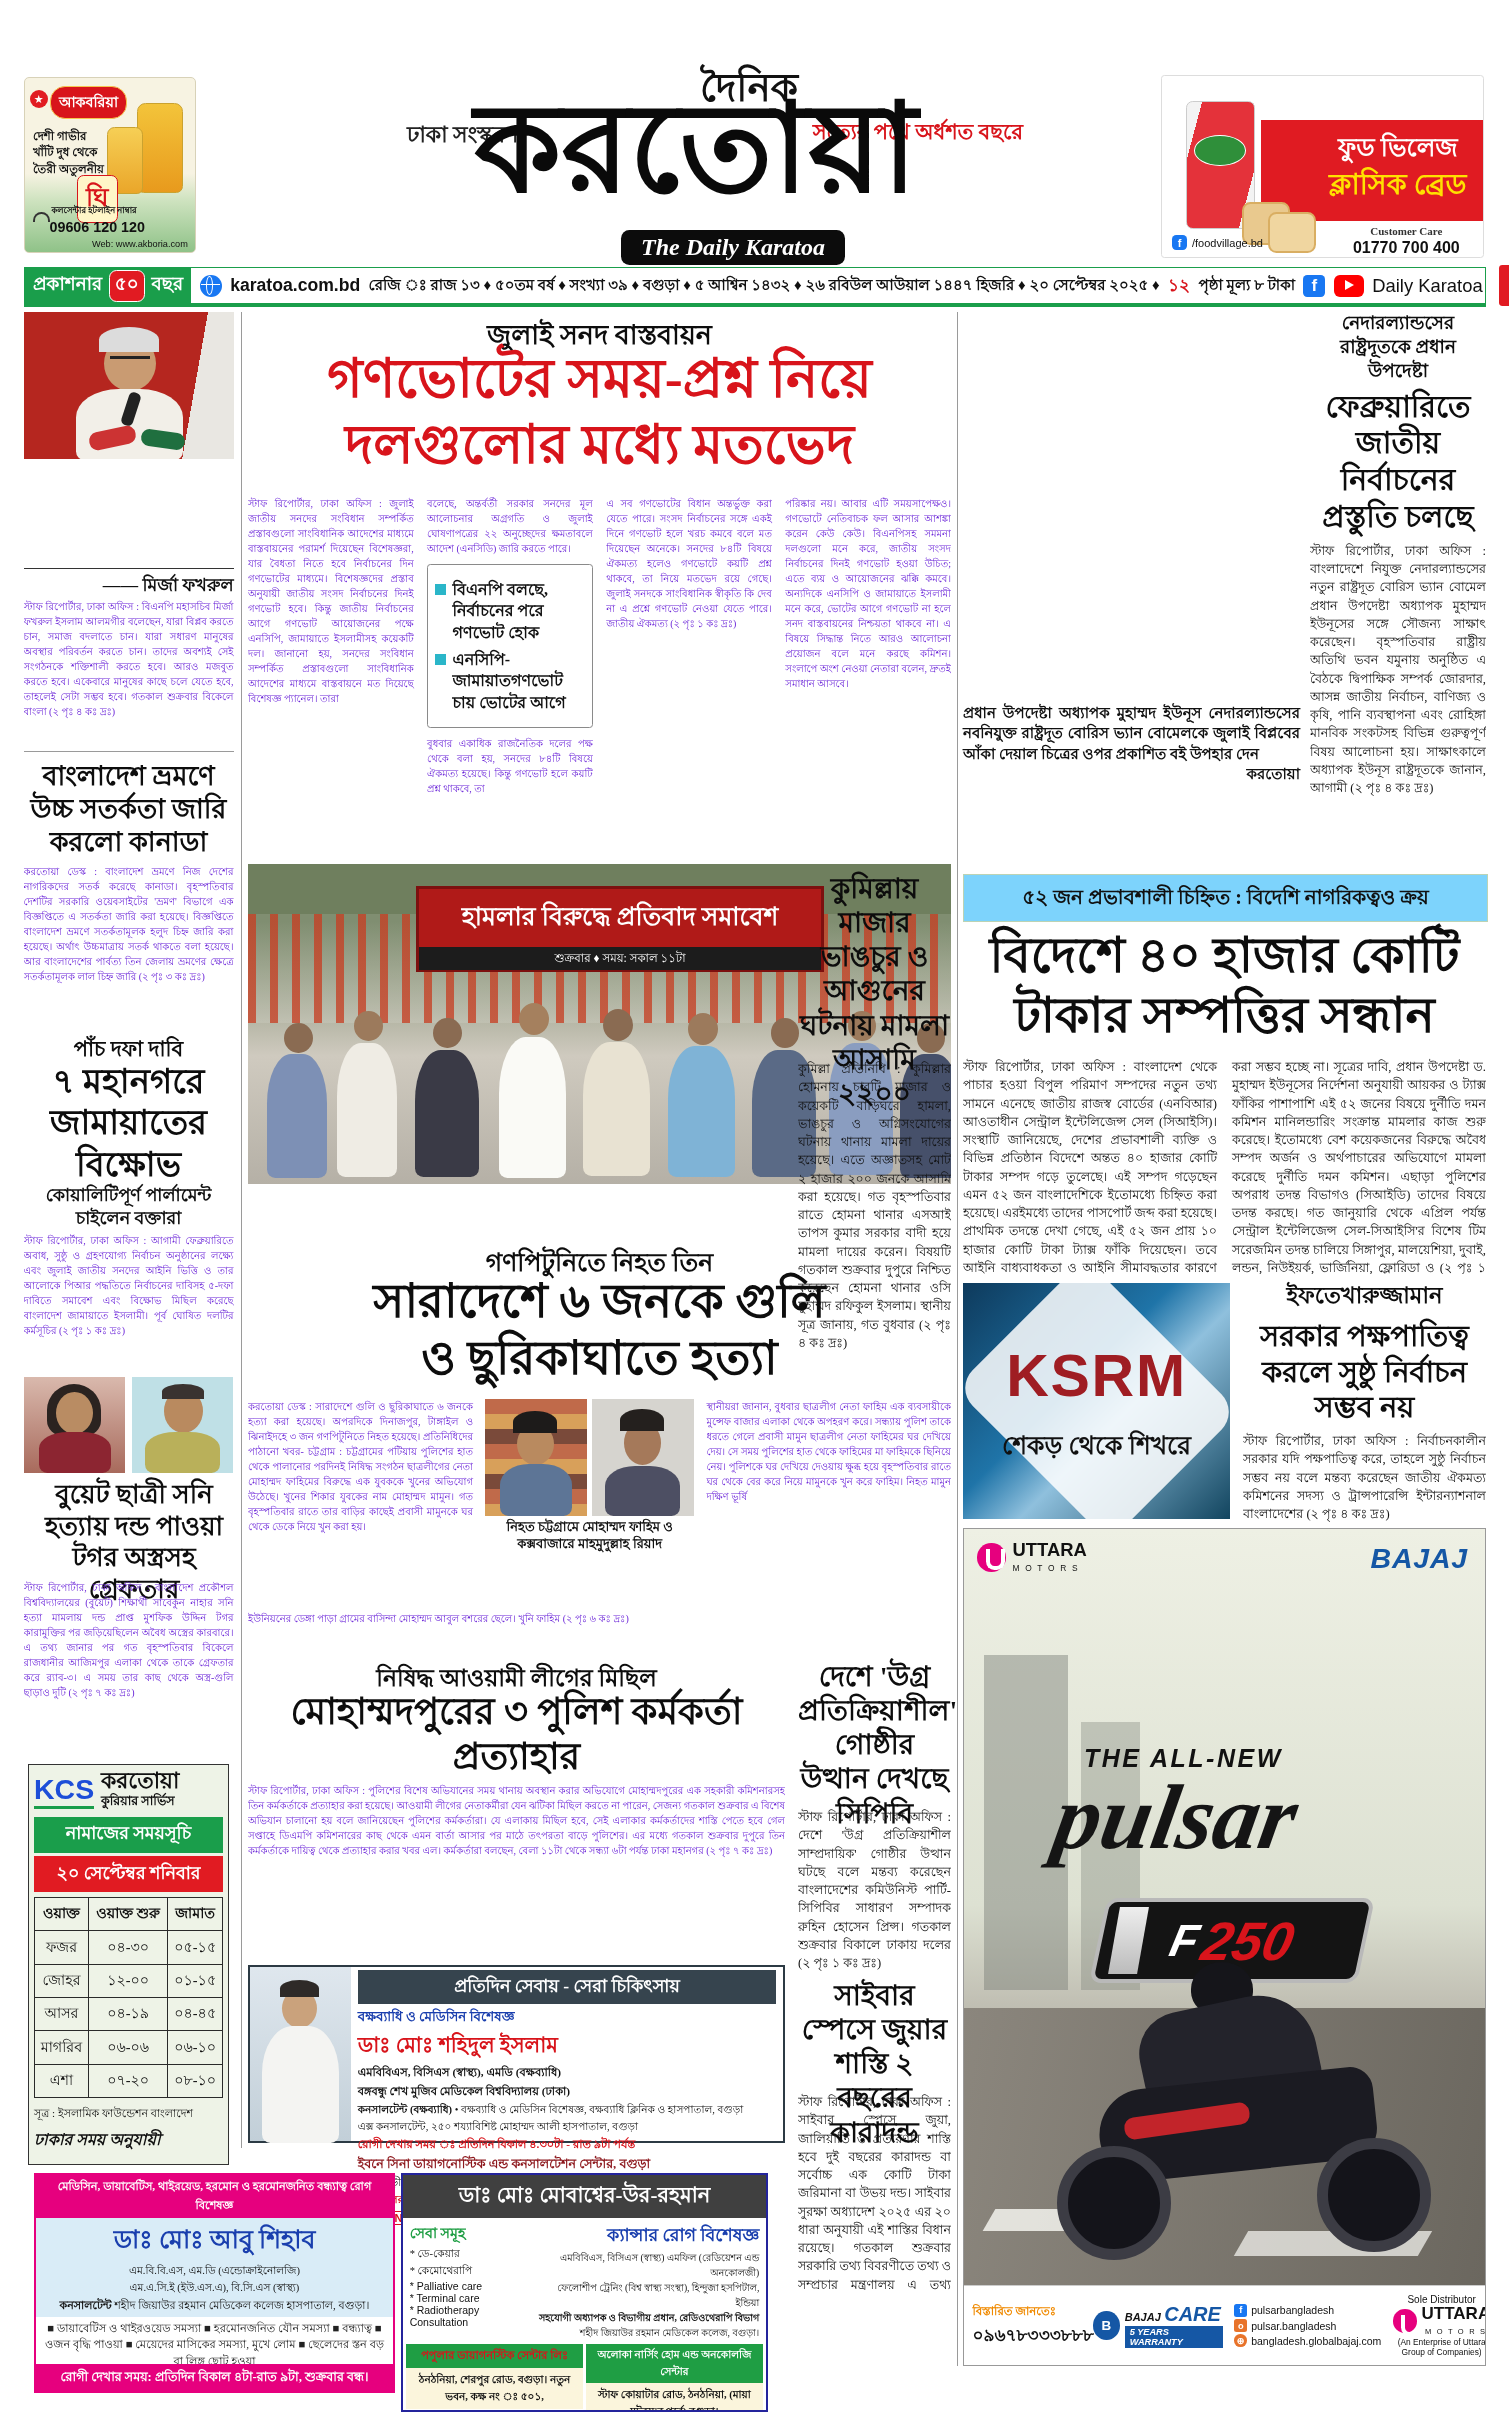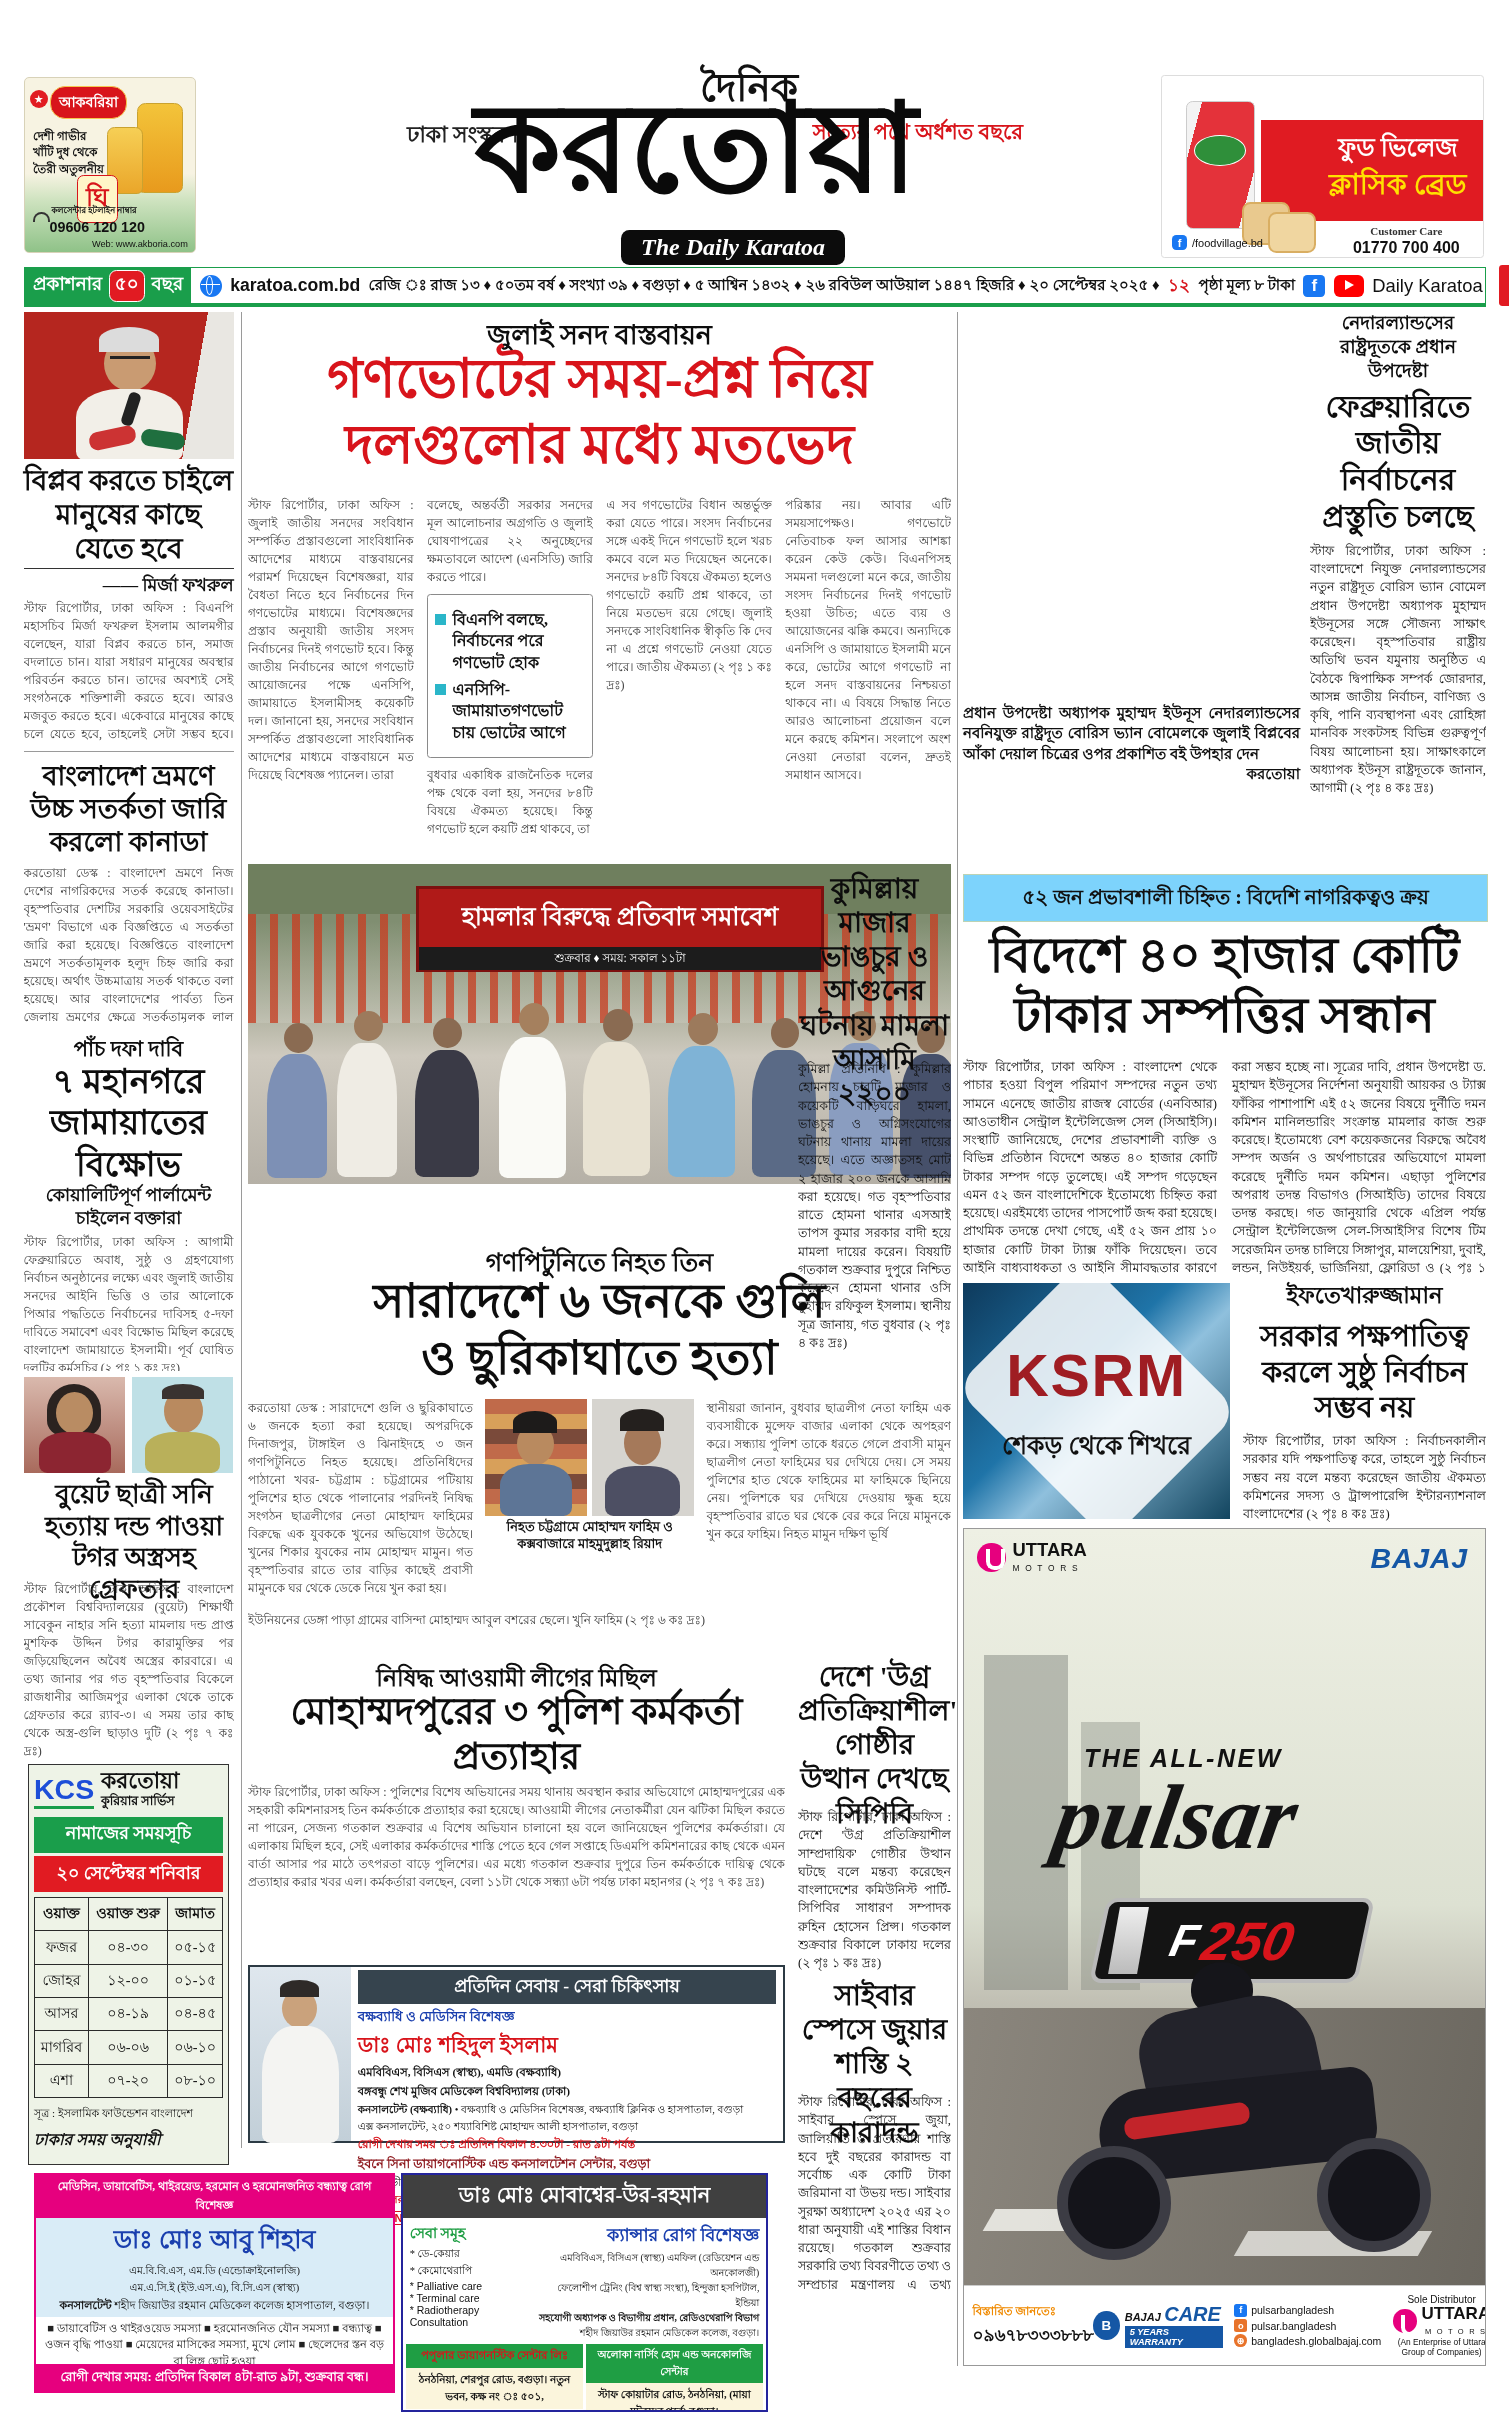--- a/index.html
+++ b/index.html
@@ -1,20 +1,20 @@
 <!DOCTYPE html>
 <html style="font-size:13.4px"><head>
 <meta charset="utf-8">
 <style>
   html,body{margin:0;padding:0;background:#e8e8e8}
   .page{position:relative;width:1509px;height:2426px;background:#fff;margin:0 auto;overflow:hidden;
         font-family:"Liberation Serif",serif;color:#111}
   .abs{position:absolute}
   .b{font-weight:bold}.c{text-align:center}.j{text-align:justify;text-justify:inter-word}
-  .body-txt{font-size:12px;line-height:1.5;color:#404040}
+  .body-txt{font-size:10px;line-height:1.5;color:#6d28d9}
   .small-txt{font-size:12.6px;line-height:1.45}
   .hl{font-weight:900;color:#0d0d0d;line-height:1.22}
   .red{color:#d8141b}
   .vrule{width:0.8px;background:#9a9a9a}
   .hrule{height:0.8px;background:#9a9a9a}
   .kicker{font-weight:bold;color:#0d0d0d}
   .caption{font-size:15px;font-weight:bold;line-height:1.35}
   .photo{overflow:hidden;position:absolute;background:#ccc}
   .head{position:absolute;border-radius:50%;background:#b98c63}
   .torso{position:absolute;border-radius:40% 40% 8.4px 8.4px}
@@ -119,21 +119,20 @@
 
   <div class="photo" style="left:23.5px;top:312px;width:210px;height:147px;background:linear-gradient(100deg,#b5261f 78%,#e9e7e2 78%)">
     <div class="head" style="left:80px;top:23.5px;width:52px;height:55px;background:#c99b72"></div>
     <div class="abs" style="left:75px;top:15px;width:60px;height:25px;background:#dcdcdc;border-radius:50% 50% 0 0"></div>
     <div class="abs" style="left:86px;top:44px;width:40px;height:8.4px;border-top:3.4px solid #222"></div>
     <div class="torso" style="left:52px;top:77px;width:107px;height:71px;background:#f2efe8"></div>
     <div class="abs" style="left:101px;top:80px;width:11.7px;height:34px;background:#222;border-radius:5px;transform:rotate(18deg)"></div>
     <div class="abs" style="left:65px;top:117px;width:47px;height:18.4px;background:#c33;border-radius:8.4px;transform:rotate(-12deg)"></div>
     <div class="abs" style="left:117px;top:119px;width:44px;height:17px;background:#1f6f3f;border-radius:8.4px;transform:rotate(8deg)"></div>
   </div>
-  <div class="abs hl c" style="left:23.5px;top:464px;width:210px;font-size:28px">বিপ্লব করতে চাইলে মানুষের কাছে যেতে হবে</div>
   <div class="abs" style="left:23.5px;top:568px;width:210px;text-align:right;font-size:17.6px;font-weight:bold;border-top:1.7px solid #333;padding-top:3.4px">
     <span>—— </span><span>মির্জা ফখরুল</span>
   </div>
   <div class="abs j body-txt" style="left:23.5px;top:599px;width:210px;height:144px;overflow:hidden">স্টাফ রিপোর্টার, ঢাকা অফিস : বিএনপি মহাসচিব মির্জা ফখরুল ইসলাম আলমগীর বলেছেন, যারা বিপ্লব করতে চান, সমাজ বদলাতে চান। যারা সধারণ মানুষের অবস্থার পরিবর্তন করতে চান। তাদের অবশ্যই সেই সংগঠনকে শক্তিশালী করতে হবে। আরও মজবুত করতে হবে। একেবারে মানুষের কাছে চলে যেতে হবে, তাহলেই সেটা সম্ভব হবে। গতকাল শুক্রবার বিকেলে বাংলা (২ পৃঃ ৪ কঃ দ্রঃ)</div>
   <div class="abs hrule" style="left:23.5px;top:751px;width:210px"></div>
   <div class="abs hl c" style="left:23.5px;top:760px;width:210px;font-size:27px">বাংলাদেশ ভ্রমণে উচ্চ সতর্কতা জারি করলো কানাডা</div>
   <div class="abs j body-txt" style="left:23.5px;top:864px;width:210px;height:159px;overflow:hidden">করতোয়া ডেস্ক : বাংলাদেশ ভ্রমণে নিজ দেশের নাগরিকদের সতর্ক করেছে কানাডা। বৃহস্পতিবার দেশটির সরকারি ওয়েবসাইটের 'ভ্রমণ' বিভাগে এক বিজ্ঞপ্তিতে এ সতর্কতা জারি করা হয়েছে। বিজ্ঞপ্তিতে বাংলাদেশ ভ্রমণে সতর্কতামূলক হলুদ চিহ্ন জারি করা হয়েছে। অর্থাৎ উচ্চমাত্রায় সতর্ক থাকতে বলা হয়েছে। আর বাংলাদেশের পার্বত্য তিন জেলায় ভ্রমণের ক্ষেত্রে সতর্কতামূলক লাল চিহ্ন জারি (২ পৃঃ ৩ কঃ দ্রঃ)</div>
   <div class="abs kicker c" style="left:23.5px;top:1033px;width:210px;font-size:21px">পাঁচ দফা দাবি</div>
   <div class="abs hl c" style="left:23.5px;top:1061px;width:210px;font-size:34px">৭ মহানগরে জামায়াতের বিক্ষোভ</div>
   <div class="abs b c" style="left:23.5px;top:1184px;width:210px;font-size:17.6px;line-height:1.3">কোয়ালিটিপূর্ণ পার্লামেন্ট চাইলেন বক্তারা</div>

